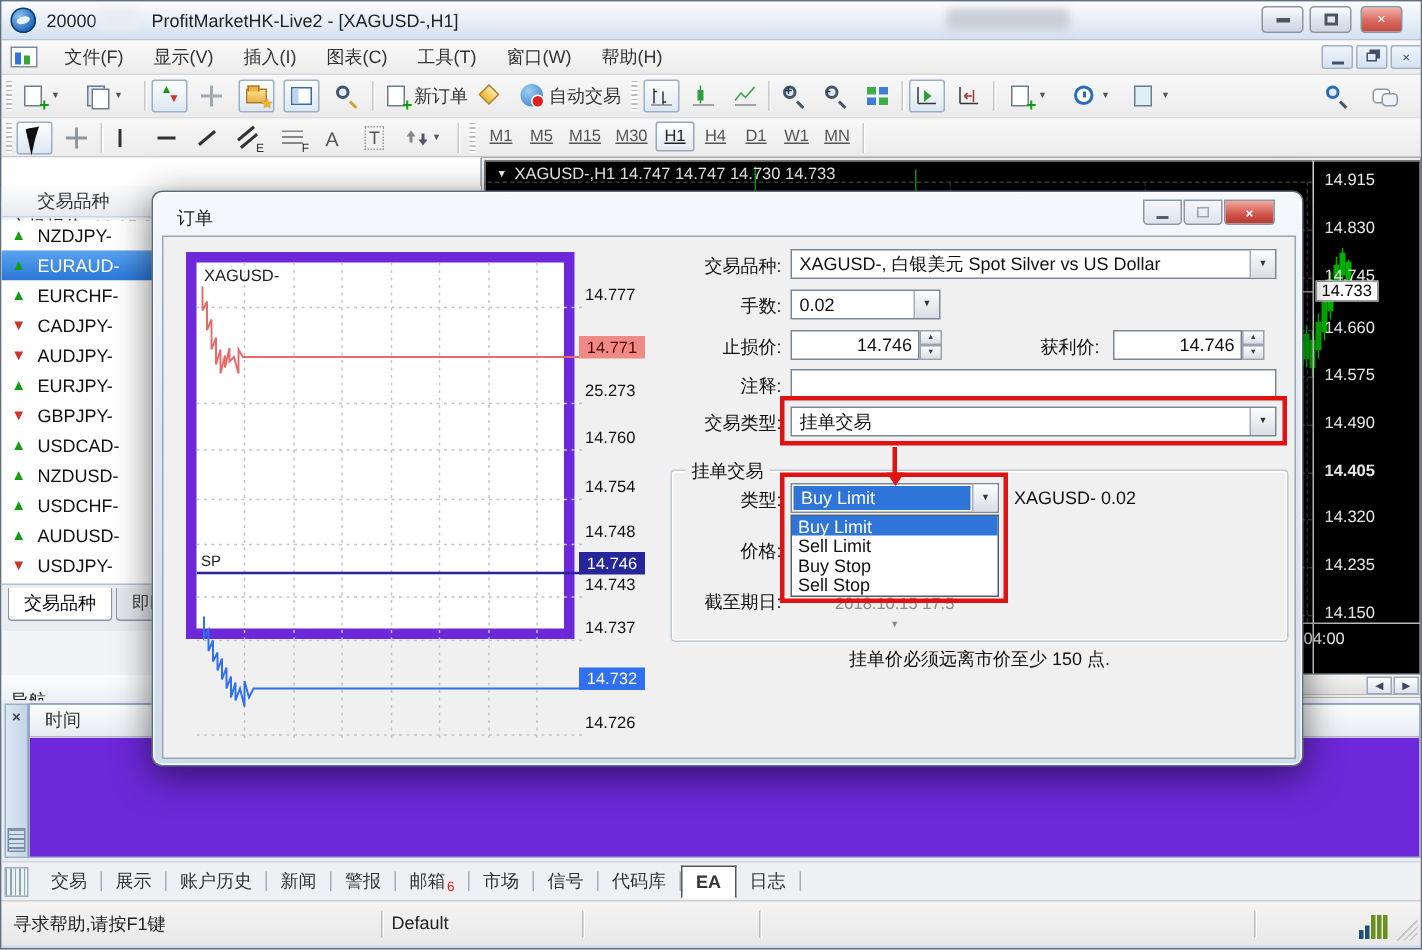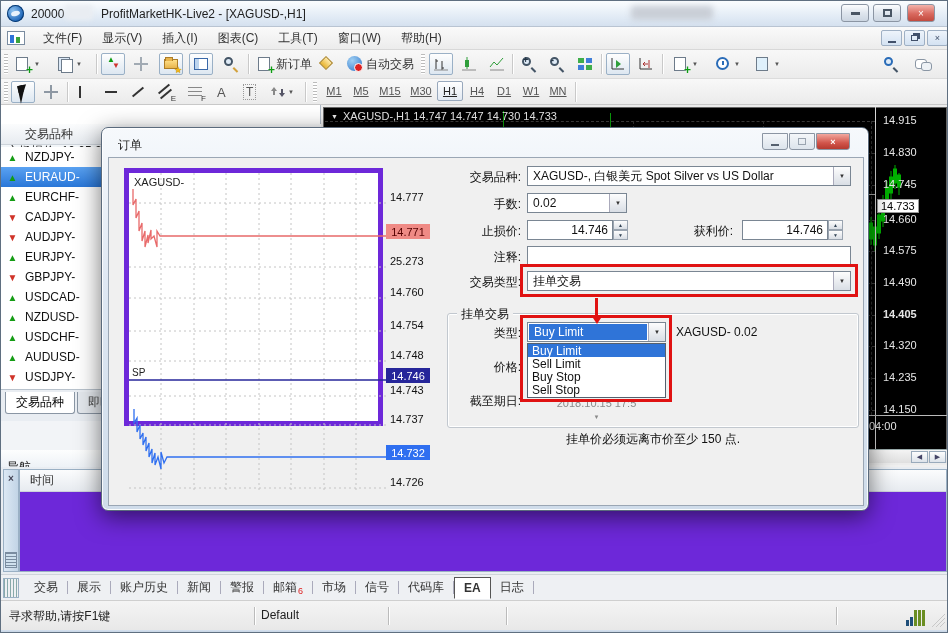--- a/index.html
+++ b/index.html
@@ -137,21 +137,21 @@
      box-shadow:0 6px 24px rgba(0,0,0,.55),inset 0 0 0 1px rgba(255,255,255,.85);z-index:40;}
   .dtitle{left:16px;top:9px;color:#1c1c1c;}
   .dbtn{width:26px;height:17px;border:1px solid #8b95a3;border-radius:0 0 3px 3px;background:linear-gradient(#f4f7fa,#dde4ec);
         display:flex;align-items:center;justify-content:center;color:#55606e;font-size:9px;}
   .dbtn .bar{width:8px;height:2px;background:#55606e;margin-top:6px;}
   .dbtn .sq{width:8px;height:7px;border:1px solid #9aa4b0;}
   .dbtn.close{width:34px;background:linear-gradient(#f2a79e,#d1544a 60%,#b63a30);color:#fff;font-weight:bold;}
   #dclient{left:6px;top:29px;width:756px;height:349px;background:#f0f0f0;border:1px solid #9aa6b4;}
 
   
-  #minichart{left:15px;top:10px;width:259px;height:258px;background:#fff;border:5px solid #6d28d9;}
+  #minichart{left:15px;top:10px;width:259px;height:258px;background:#fff;border:7px solid #6d28d9;}
   .mclabel{position:absolute;left:281px;width:46px;font-size:11px;color:#111;}
   .mbadge{position:absolute;left:277px;width:44px;height:15px;font-size:11px;display:flex;align-items:center;justify-content:center;}
   .mbadge.ask{background:#ef8a85;color:#500;}
   .mbadge.sl{background:#26269a;color:#fff;}
   .mbadge.bid{background:#2f6ff0;color:#fff;}
 
   
   .flabel{position:absolute;width:112px;text-align:right;color:#111;}
   .combo{position:absolute;height:20px;background:#fff;border:1px solid #7a8693;display:flex;align-items:center;}
   .combo .val{flex:1;padding:0 5px;color:#111;white-space:nowrap;overflow:hidden;}
@@ -536,21 +536,21 @@
     <div class="p cscale" style="left:560px;top:7px;">14.915</div>
     <div class="p cscale" style="left:560px;top:39px;">14.830</div>
     <div class="p cscale" style="left:560px;top:71px;">14.745</div>
     <div class="p cscale" style="left:560px;top:106px;">14.660</div>
     <div class="p cscale" style="left:560px;top:137px;">14.575</div>
     <div class="p cscale" style="left:560px;top:169px;">14.490</div>
     <div class="p cscale" style="left:560px;top:201px;font-weight:bold;">14.405</div>
     <div class="p cscale" style="left:560px;top:232px;">14.320</div>
     <div class="p cscale" style="left:560px;top:264px;">14.235</div>
     <div class="p cscale" style="left:560px;top:296px;">14.150</div>
-    <div class="p pricebox" style="left:554px;top:80px;margin-top:12px;">14.733</div>
+    <div class="p pricebox" style="left:554px;top:80px;">14.733</div>
 
     <div class="p axisline"></div>
     <div class="p cscale" style="left:546px;top:313px;">04:00</div>
     <div class="p cscroll">
       <span class="sbtn">
           <span>◀</span>
         </span>
       <span class="sbtn">
           <span>▶</span>
         </span>

